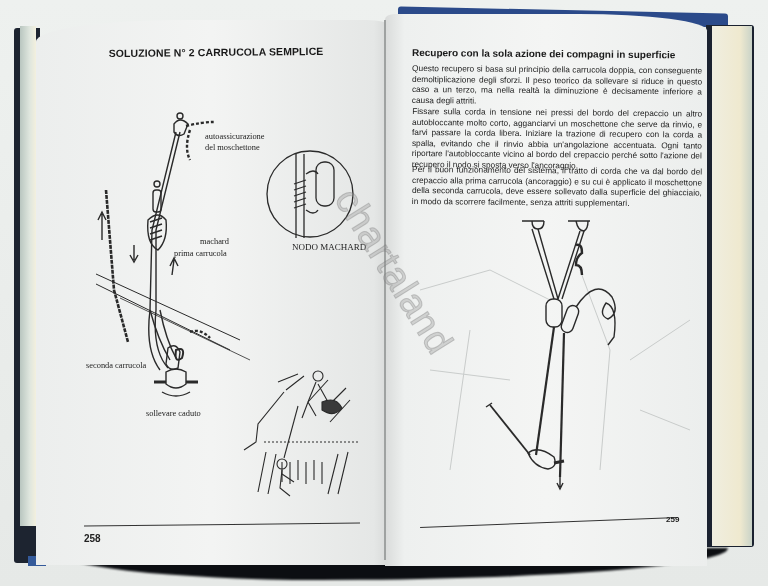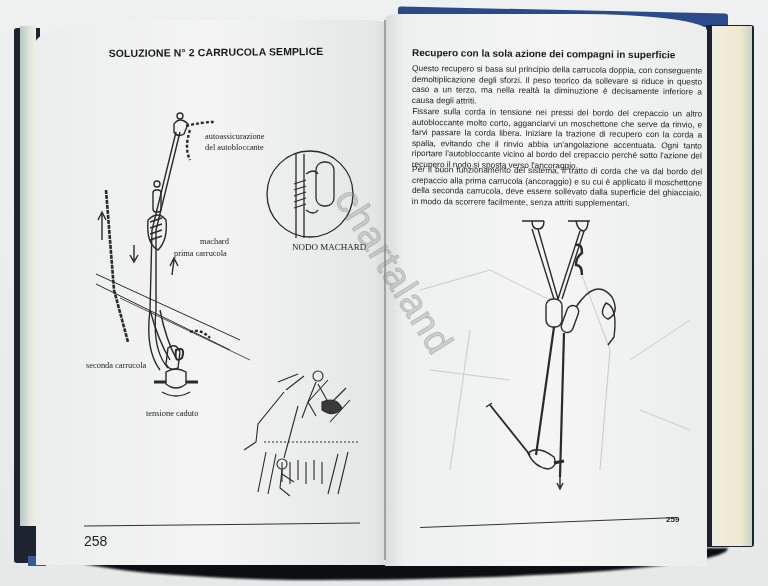--- a/index.html
+++ b/index.html
@@ -45,21 +45,21 @@
     transform:rotate(-0.6deg);
   }
   .label { position:absolute; font-size:8.4px; color:#222; white-space:nowrap;font-family:Liberation Serif, serif; }
   .lbl-auto { left:205px; top:131px; line-height:11px; }
   .lbl-prima { left:174px; top:205px;margin-top:44px; }
   .lbl-machard { left:174px; top:237px;margin-left:26px; }
   .lbl-nodo { left:276px; top:242px; font-size:9px;margin-left:16px; }
   .lbl-seconda { left:86px; top:361px;text-align:center; }
   .lbl-caduto { left:146px; top:409px; }
   .rule-left { position:absolute; left:84px; top:524px; width:276px; height:1px; background:#333; transform:rotate(-0.6deg); }
-  .pnum-left { position:absolute; left:84px; top:533px; font-size:14px; font-weight:normal; color:#222; }
+  .pnum-left { position:absolute; left:84px; top:533px; font-size:10px; font-weight:bold; color:#222; }
   
   .heading-right {
     position:absolute; left:412px; top:47px; font-size:10px; font-weight:bold; color:#1a1a1a;
     transform:rotate(0.5deg); transform-origin:left;
   }
   .para {
     position:absolute; left:412px; width:290px; font-size:8.3px; line-height:10.6px; color:#222;
     text-align:justify; transform:rotate(0.5deg); transform-origin:left;
   }
   .para1 { top:63px; }
@@ -151,27 +151,27 @@
 
     <path d="M60 44 L46 96"></path>
 
     <circle cx="44" cy="102" r="5"></circle>
     <path d="M44 108 L42 126 L52 134 M44 112 L56 120"></path>
   </g>
 </svg>
 
 <div class="label lbl-auto">
   <div>autoassicurazione</div>
-  <div>del autobloccante</div>
+  <div>del moschettone</div>
 </div>
 <div class="label lbl-prima">prima carrucola</div>
 <div class="label lbl-machard">machard</div>
 <div class="label lbl-nodo">NODO MACHARD</div>
 <div class="label lbl-seconda">seconda carrucola</div>
-<div class="label lbl-caduto">tensione caduto</div>
+<div class="label lbl-caduto">sollevare caduto</div>
 
 <div class="rule-left"></div>
 <div class="pnum-left">258</div>
 
 <div class="page page-right"></div>
 <div class="gutter"></div>
 
 <div class="heading-right">Recupero con la sola azione dei compagni in superficie</div>
 <div class="para para1">Questo recupero si basa sul principio della carrucola doppia, con conseguente demoltiplicazione degli sforzi. Il peso teorico da sollevare si riduce in questo caso a un terzo, ma nella realtà la diminuzione è decisamente inferiore a causa degli attriti.</div>
 <div class="para para2">Fissare sulla corda in tensione nei pressi del bordo del crepaccio un altro autobloccante molto corto, agganciarvi un moschettone che serve da rinvio, e farvi passare la corda libera. Iniziare la trazione di recupero con la corda a spalla, evitando che il rinvio abbia un'angolazione accentuata. Ogni tanto riportare l'autobloccante vicino al bordo del crepaccio perché sotto l'azione del recupero il nodo si sposta verso l'ancoraggio.</div>

